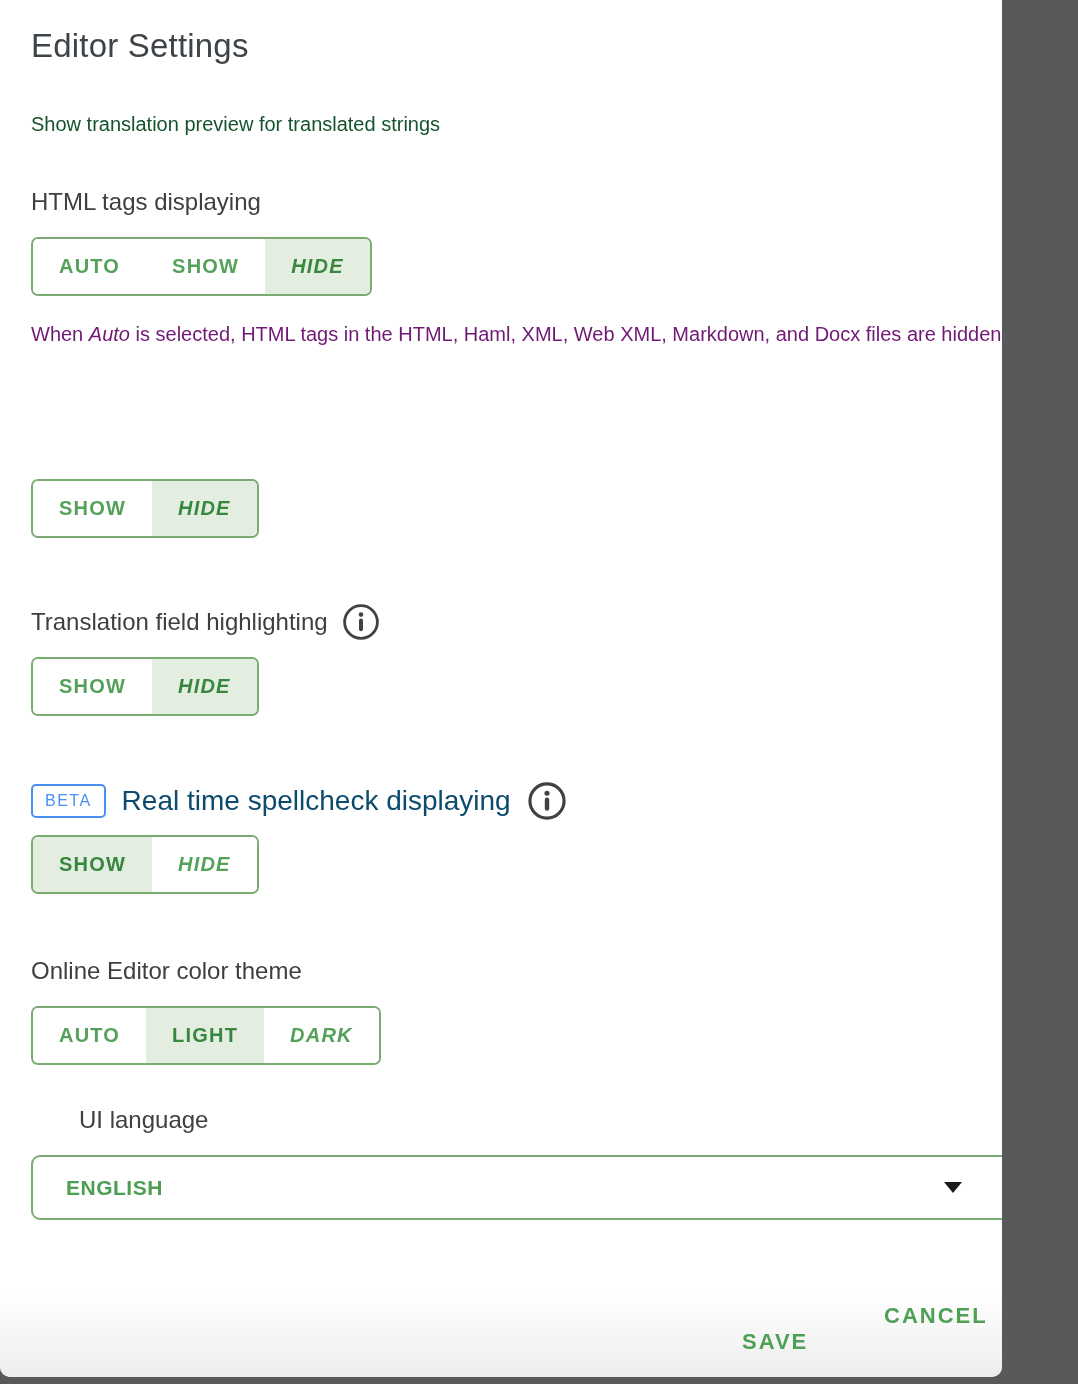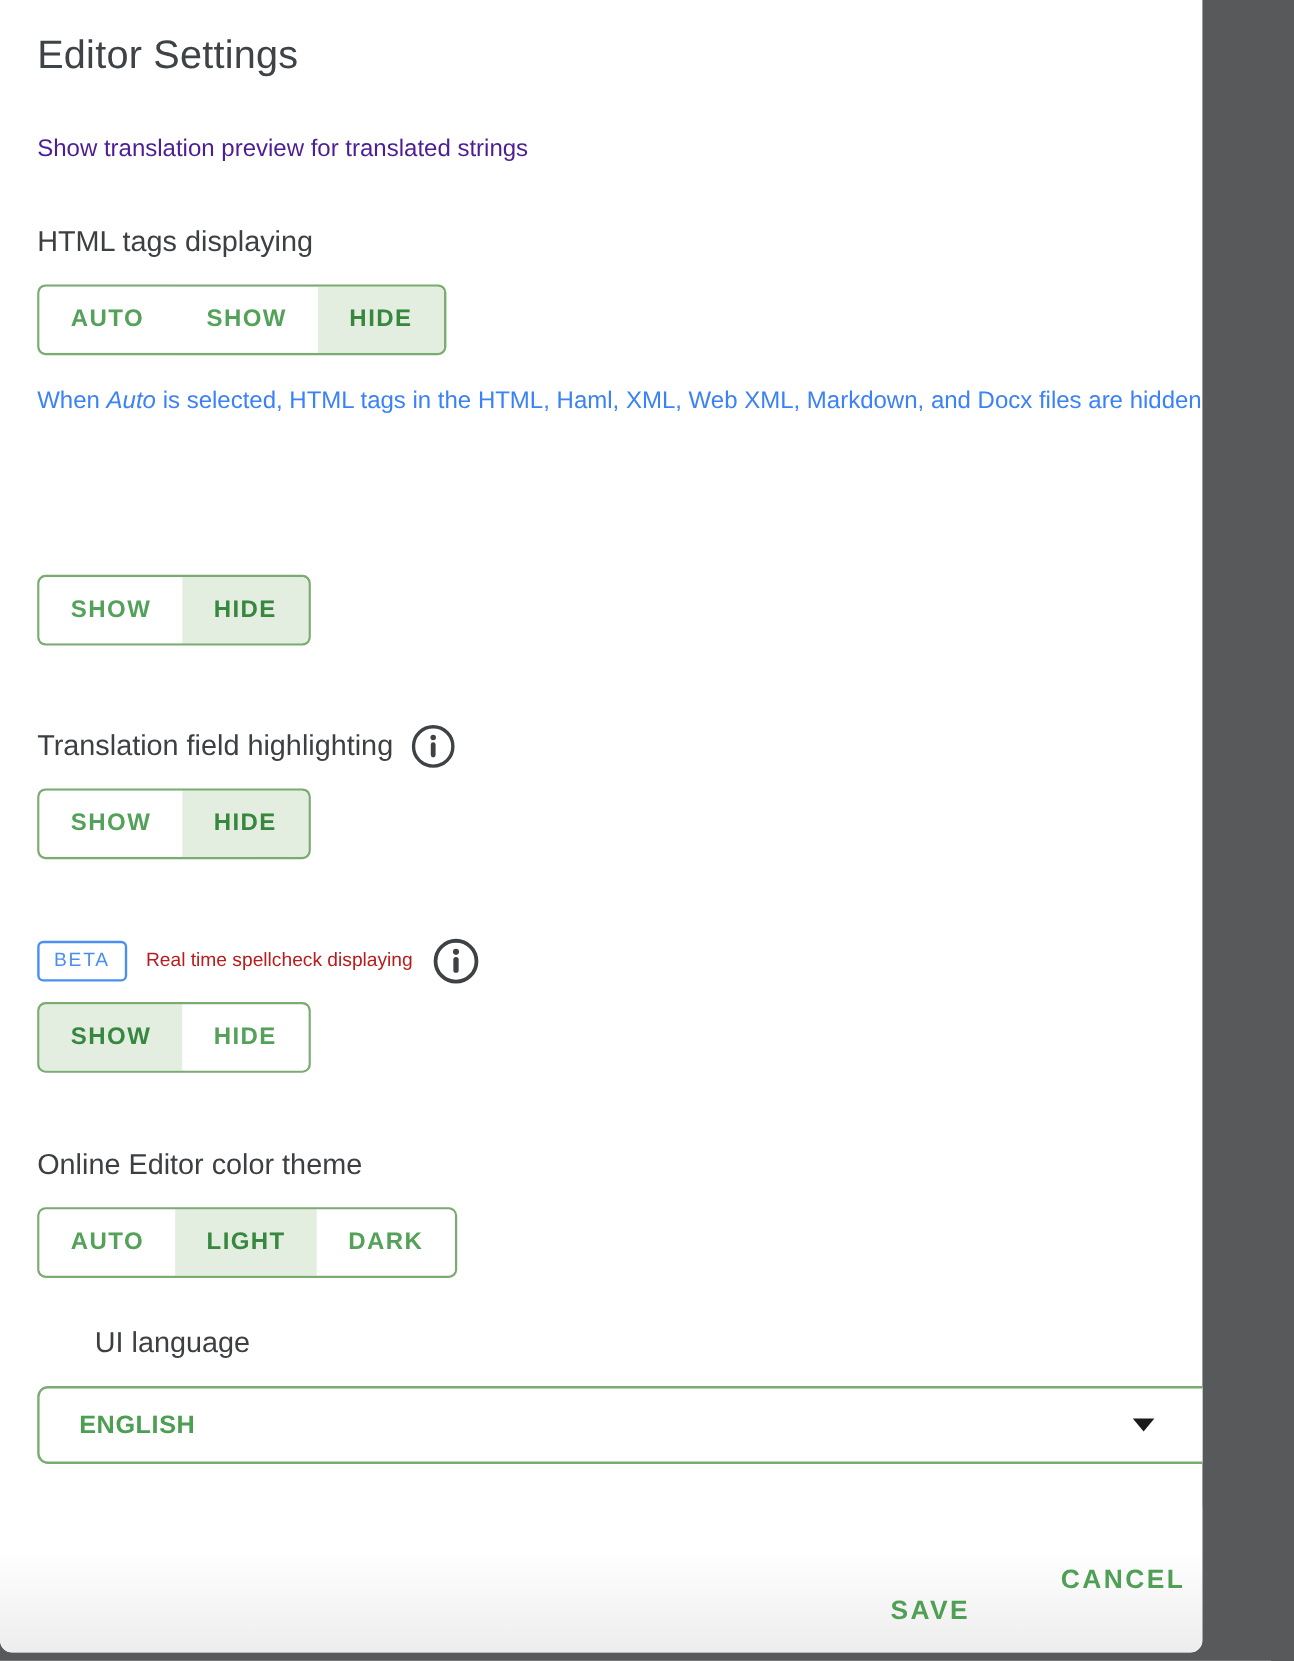--- a/index.html
+++ b/index.html
@@ -19,21 +19,21 @@
   .title{
     position:absolute;left:31px;top:27px;
     font-size:33px;font-weight:400;color:#3e4347;letter-spacing:0.2px;
   }
   .close-btn{
     position:absolute;left:1004px;top:34px;width:38px;height:38px;
     cursor:pointer;display:flex;align-items:center;justify-content:center;
   }
   .note{
     position:absolute;left:31px;top:113px;
-    font-size:20px;color:#4c1d95;
+    font-size:20px;color:#14532d;
   }
   .sec-label{
     position:absolute;left:31px;
     font-size:24px;color:#3d4043;
     display:flex;align-items:center;gap:14px;
   }
   .seg-group{
     position:absolute;left:31px;
     display:inline-flex;
     border:2px solid #7aac72;
@@ -42,39 +42,39 @@
     height:59px;box-sizing:border-box;
   }
   .seg{
     display:flex;align-items:center;justify-content:center;
     padding:0 26px;
     font-size:20px;font-weight:700;letter-spacing:1.2px;
     color:#54a159;background:#fff;cursor:pointer;
     position:relative;
   }
   .seg.first{border-radius:5px 0 0 5px;}
-  .seg.last{border-radius:0 5px 5px 0;}
+  .seg.last{border-radius:0 5px 5px 0;font-style:italic;}
   .seg.selected{background:#e3ede0;color:#37873e;}
   .desc{
     position:absolute;left:31px;top:316px;width:990px;
-    font-size:20px;line-height:37px;color:#3b82f6;
+    font-size:20px;line-height:37px;color:#701a75;
   }
   .desc .it{font-style:italic;}
   .info-icon{cursor:pointer;display:inline-flex;}
   .beta-row{
     position:absolute;left:31px;top:781px;
     display:flex;align-items:center;gap:16px;
   }
   .beta-badge{
     border:2px solid #4a90f2;border-radius:5px;
     color:#4a8ff0;font-size:16px;font-weight:400;letter-spacing:1.5px;
     padding:5px 12px;box-sizing:border-box;height:34px;
     display:flex;align-items:center;background:#fff;
   }
-  .beta-label{font-size:16px;color:#b91c1c;}
+  .beta-label{font-size:28px;color:#0c4a6e;}
   .select-box{
     position:absolute;left:31px;top:1155px;width:989px;height:65px;
     border:2px solid #7aac72;border-radius:9px;background:#fff;
     box-sizing:border-box;cursor:pointer;
     display:flex;align-items:center;
     padding:0 56px 0 33px;
   }
   .select-value{
     font-size:21px;font-weight:700;letter-spacing:0.5px;color:#4c9e52;
     flex:1;

